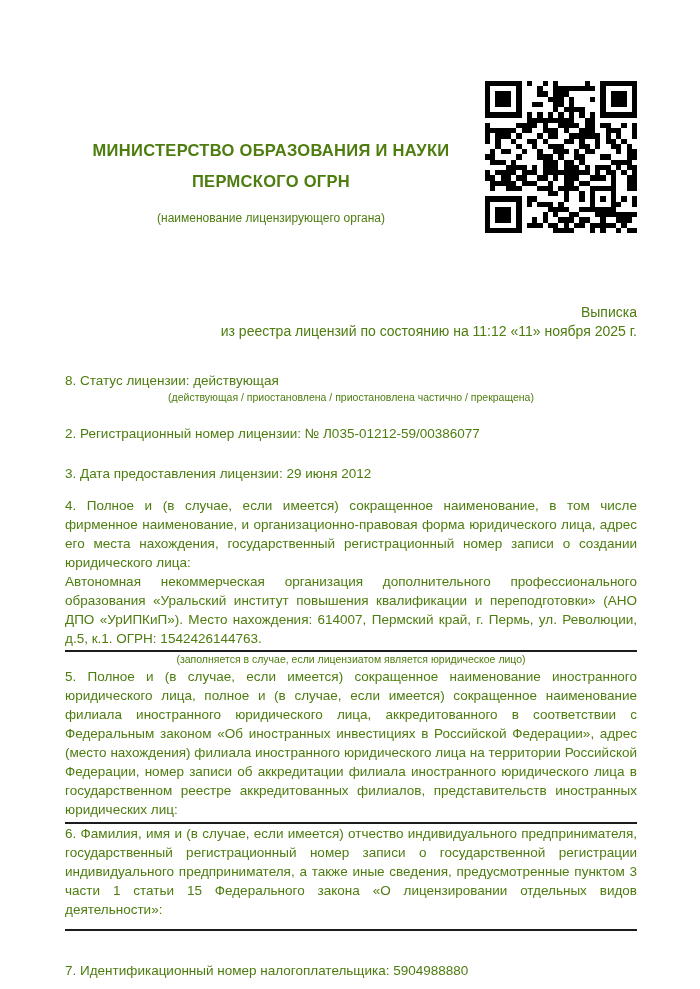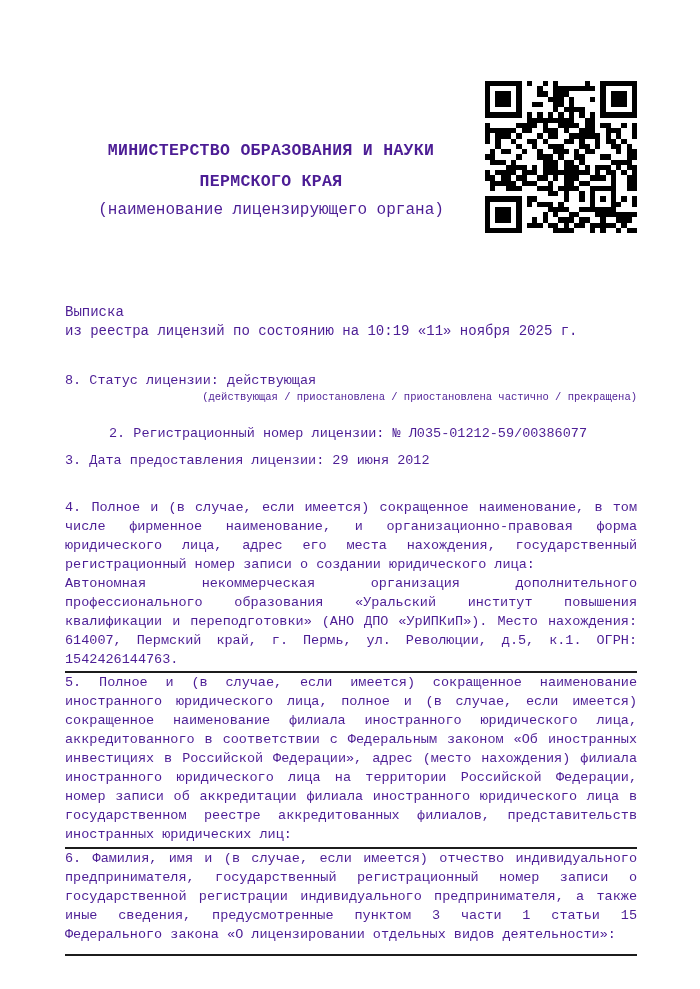--- a/index.html
+++ b/index.html
@@ -2,76 +2,76 @@
 <html><head>
 <meta charset="utf-8">
 <style>
   html, body { margin: 0; padding: 0; background: #ffffff; }
   .page {
     position: relative;
     width: 700px;
     height: 989px;
     background: #ffffff;
     overflow: hidden;
-    font-family: Liberation Mono, monospace;
+    font-family: Liberation Sans, sans-serif;
     font-size: 13.5px;
     line-height: 19px;
-    color: #4c1d95;
+    color: #4d7c0f;
     box-sizing: border-box;
   }
   .content { margin: 0 63px 0 65px; }
 
   
   .header-row { display: flex; align-items: flex-start; margin-top: 81px; }
   .org-block { flex: 1 1 auto; text-align: center; padding-top: 54px; }
   .org-name {
     font-weight: bold;
     font-size: 16.5px;
     line-height: 31px;
     letter-spacing: 0.3px;
     white-space: nowrap;
   }
-  .org-caption { font-size: 16px; line-height: 14px; margin-top: 6px; }
+  .org-caption { font-size: 12px; line-height: 14px; margin-top: 14px; }
   .qr-box { flex: 0 0 auto; width: 152px; height: 152px; margin-left: 8px; }
   .qr-box svg { display: block; width: 152px; height: 152px; shape-rendering: crispEdges; }
 
   
-  .doc-title { margin-top: 70px; text-align: left; font-size: 14px; line-height: 19px; }
+  .doc-title { margin-top: 70px; text-align: right; font-size: 14px; line-height: 19px; }
 
   
   .main { display: block; }
   .item-text { margin: 0; }
   .just { text-align: justify; }
-  .caption { font-size: 10.5px; line-height: 15px; text-align: right; }
+  .caption { font-size: 10.5px; line-height: 15px; text-align: center; }
   .rule { border-top: 2px solid #1c1c1c; height: 0; margin-top: 3px; }
 
   .mt-item1 { margin-top: 30px; }
-  .mt-item2 { margin-top: 19px; margin-left: 44px; }
-  .mt-item3 { margin-top: 8px; }
-  .mt-item4 { margin-top: 28px; }
+  .mt-item2 { margin-top: 19px; }
+  .mt-item3 { margin-top: 21px; }
+  .mt-item4 { margin-top: 13px; }
   .mt-item5 { }
   .mt-item6 { margin-top: 0; }
   .mt-item7 { margin-top: 30px; }
 
   .rule-tight { margin-top: 2px; }
   .rule-gap6  { margin-top: 3px; }
   .rule-gap10 { margin-top: 10px; }
 
   .page-number { margin-top: 9px; text-align: center; font-size: 13.5px; line-height: 19px; }
 </style>
 </head>
 <body>
 
 <div class="page">
   <div class="content">
 
     <header class="header-row">
       <div class="org-block">
         <div class="org-name">МИНИСТЕРСТВО ОБРАЗОВАНИЯ И НАУКИ</div>
-        <div class="org-name">ПЕРМСКОГО КРАЯ</div>
+        <div class="org-name">ПЕРМСКОГО ОГРН</div>
         <div class="org-caption">(наименование лицензирующего органа)</div>
       </div>
       <div class="qr-box">
         <svg id="qr-svg" viewBox="0 0 29 29" xmlns="http://www.w3.org/2000/svg" aria-hidden="true">
             <rect x="0" y="0" width="29" height="29" fill="#fff"></rect>
             <rect x="0" y="0" width="1" height="1" fill="#000"></rect>
             <rect x="1" y="0" width="1" height="1" fill="#000"></rect>
             <rect x="2" y="0" width="1" height="1" fill="#000"></rect>
             <rect x="3" y="0" width="1" height="1" fill="#000"></rect>
             <rect x="4" y="0" width="1" height="1" fill="#000"></rect>
@@ -510,21 +510,21 @@
             <rect x="22" y="28" width="1" height="1" fill="#000"></rect>
             <rect x="25" y="28" width="1" height="1" fill="#000"></rect>
             <rect x="27" y="28" width="1" height="1" fill="#000"></rect>
             <rect x="28" y="28" width="1" height="1" fill="#000"></rect>
           </svg>
       </div>
     </header>
 
     <div class="doc-title">
       <div>Выписка</div>
-      <div>из реестра лицензий по состоянию на 10:19 «11» ноября 2025 г.</div>
+      <div>из реестра лицензий по состоянию на 11:12 «11» ноября 2025 г.</div>
     </div>
 
     <main class="main">
 
       <section class="mt-item1">
         <p class="item-text">8. Статус лицензии: действующая</p>
         <div class="caption">(действующая / приостановлена / приостановлена частично / прекращена)</div>
       </section>
 
       <section class="mt-item2">
@@ -532,20 +532,21 @@
       </section>
 
       <section class="mt-item3">
         <p class="item-text">3. Дата предоставления лицензии: 29 июня 2012</p>
       </section>
 
       <section class="mt-item4">
         <p class="item-text just">4. Полное и (в случае, если имеется) сокращенное наименование, в том числе фирменное наименование, и организационно-правовая форма юридического лица, адрес его места нахождения, государственный регистрационный номер записи о создании юридического лица:</p>
         <p class="item-text just">Автономная некоммерческая организация дополнительного профессионального образования «Уральский институт повышения квалификации и переподготовки» (АНО ДПО «УрИПКиП»). Место нахождения: 614007, Пермский край, г. Пермь, ул. Революции, д.5, к.1. ОГРН: 1542426144763.</p>
         <div class="rule rule-tight"></div>
+        <div class="caption">(заполняется в случае, если лицензиатом является юридическое лицо)</div>
       </section>
 
       <section class="mt-item5">
         <p class="item-text just">5. Полное и (в случае, если имеется) сокращенное наименование иностранного юридического лица, полное и (в случае, если имеется) сокращенное наименование филиала иностранного юридического лица, аккредитованного в соответствии с Федеральным законом «Об иностранных инвестициях в Российской Федерации», адрес (место нахождения) филиала иностранного юридического лица на территории Российской Федерации, номер записи об аккредитации филиала иностранного юридического лица в государственном реестре аккредитованных филиалов, представительств иностранных юридических лиц:</p>
         <div class="rule rule-gap6"></div>
       </section>
 
       <section class="mt-item6">
         <p class="item-text just">6. Фамилия, имя и (в случае, если имеется) отчество индивидуального предпринимателя, государственный регистрационный номер записи о государственной регистрации индивидуального предпринимателя, а также иные сведения, предусмотренные пунктом 3 части 1 статьи 15 Федерального закона «О лицензировании отдельных видов деятельности»:</p>
         <div class="rule rule-gap10"></div>

